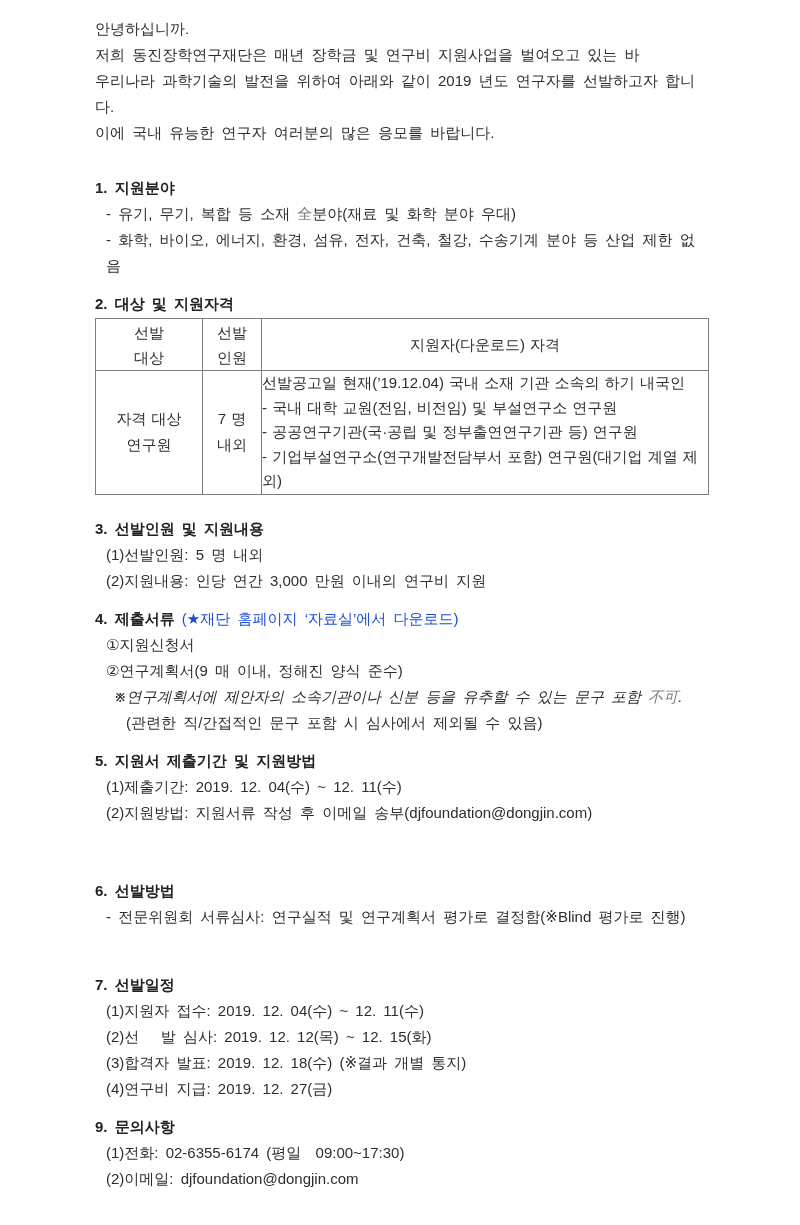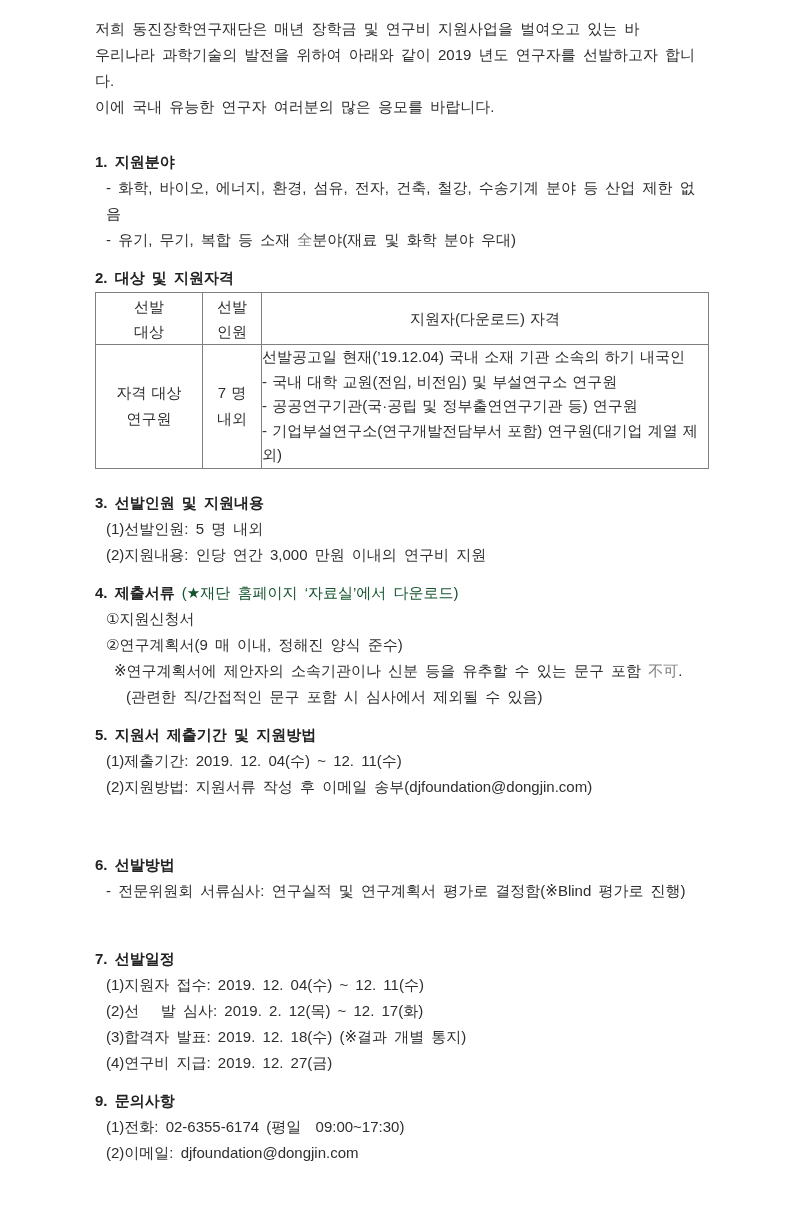--- a/index.html
+++ b/index.html
@@ -12,23 +12,23 @@
   .doc {
     box-sizing: border-box;
     width: 800px; height: 1225px;
     padding: 16px 92px 0 95px;
     font-size: 15px;
     line-height: 26px;
     word-spacing: 3px;
   }
   .line { white-space: pre-wrap; }
   .heading { font-weight: bold; color: #222222; white-space: pre-wrap; }
-  .heading .regular { font-weight: normal; color: #14532d; }
+  .heading .regular { font-weight: normal; color: #1d4ed8; }
   .item { padding-left: 11px; white-space: pre-wrap; }
-  .note { padding-left: 19px; white-space: pre-wrap; }
+  .note { padding-left: 19px; white-space: pre-wrap; font-style: italic; }
   .subnote { padding-left: 31px; white-space: pre-wrap; }
   .hanja { color: #7d7d7d; }
   .sec { margin-top: 12px; }
   .sec-1 { margin-top: 29px; }
   .sec-3 { margin-top: 21px; }
   .sec-6 { margin-top: 52px; }
   .sec-7 { margin-top: 42px; }
   table.elig {
     border-collapse: collapse;
     table-layout: fixed;
@@ -52,29 +52,30 @@
   .col-target { width: 106px; }
   .col-count { width: 58px; }
   .col-qual { width: 446px; }
 </style>
 </head>
 <body>
 
 <div class="doc">
 
   <div>
+    <div class="line">안녕하십니까.</div>
     <div class="line">저희 동진장학연구재단은 매년 장학금 및 연구비 지원사업을 벌여오고 있는 바</div>
     <div class="line">우리나라 과학기술의 발전을 위하여 아래와 같이 2019 년도 연구자를 선발하고자 합니다.</div>
     <div class="line">이에 국내 유능한 연구자 여러분의 많은 응모를 바랍니다.</div>
   </div>
 
   <div class="sec sec-1">
     <div class="heading">1. 지원분야</div>
+    <div class="item"><span>- 유기, 무기, 복합 등 소재 </span><span class="hanja">全</span><span>분야(재료 및 화학 분야 우대)</span></div>
     <div class="item">- 화학, 바이오, 에너지, 환경, 섬유, 전자, 건축, 철강, 수송기계 분야 등 산업 제한 없음</div>
-    <div class="item"><span>- 유기, 무기, 복합 등 소재 </span><span class="hanja">全</span><span>분야(재료 및 화학 분야 우대)</span></div>
   </div>
 
   <div class="sec">
     <div class="heading">2. 대상 및 지원자격</div>
     <table class="elig">
       <tbody>
           <tr class="hdr-row">
         <th class="col-target cell-center">선발
 대상</th>
         <th class="col-count cell-center">선발
@@ -118,21 +119,21 @@
   </div>
 
   <div class="sec sec-6">
     <div class="heading">6. 선발방법</div>
     <div class="item">- 전문위원회 서류심사: 연구실적 및 연구계획서 평가로 결정함(※Blind 평가로 진행)</div>
   </div>
 
   <div class="sec sec-7">
     <div class="heading">7. 선발일정</div>
     <div class="item">(1)지원자 접수: 2019. 12. 04(수) ~ 12. 11(수)</div>
-    <div class="item">(2)선   발 심사: 2019. 2. 12(목) ~ 12. 17(화)</div>
+    <div class="item">(2)선   발 심사: 2019. 12. 12(목) ~ 12. 15(화)</div>
     <div class="item">(3)합격자 발표: 2019. 12. 18(수) (※결과 개별 통지)</div>
     <div class="item">(4)연구비 지급: 2019. 12. 27(금)</div>
   </div>
 
   <div class="sec">
     <div class="heading">9. 문의사항</div>
     <div class="item">(1)전화: 02-6355-6174 (평일  09:00~17:30)</div>
     <div class="item">(2)이메일: djfoundation@dongjin.com</div>
 
   </div>

